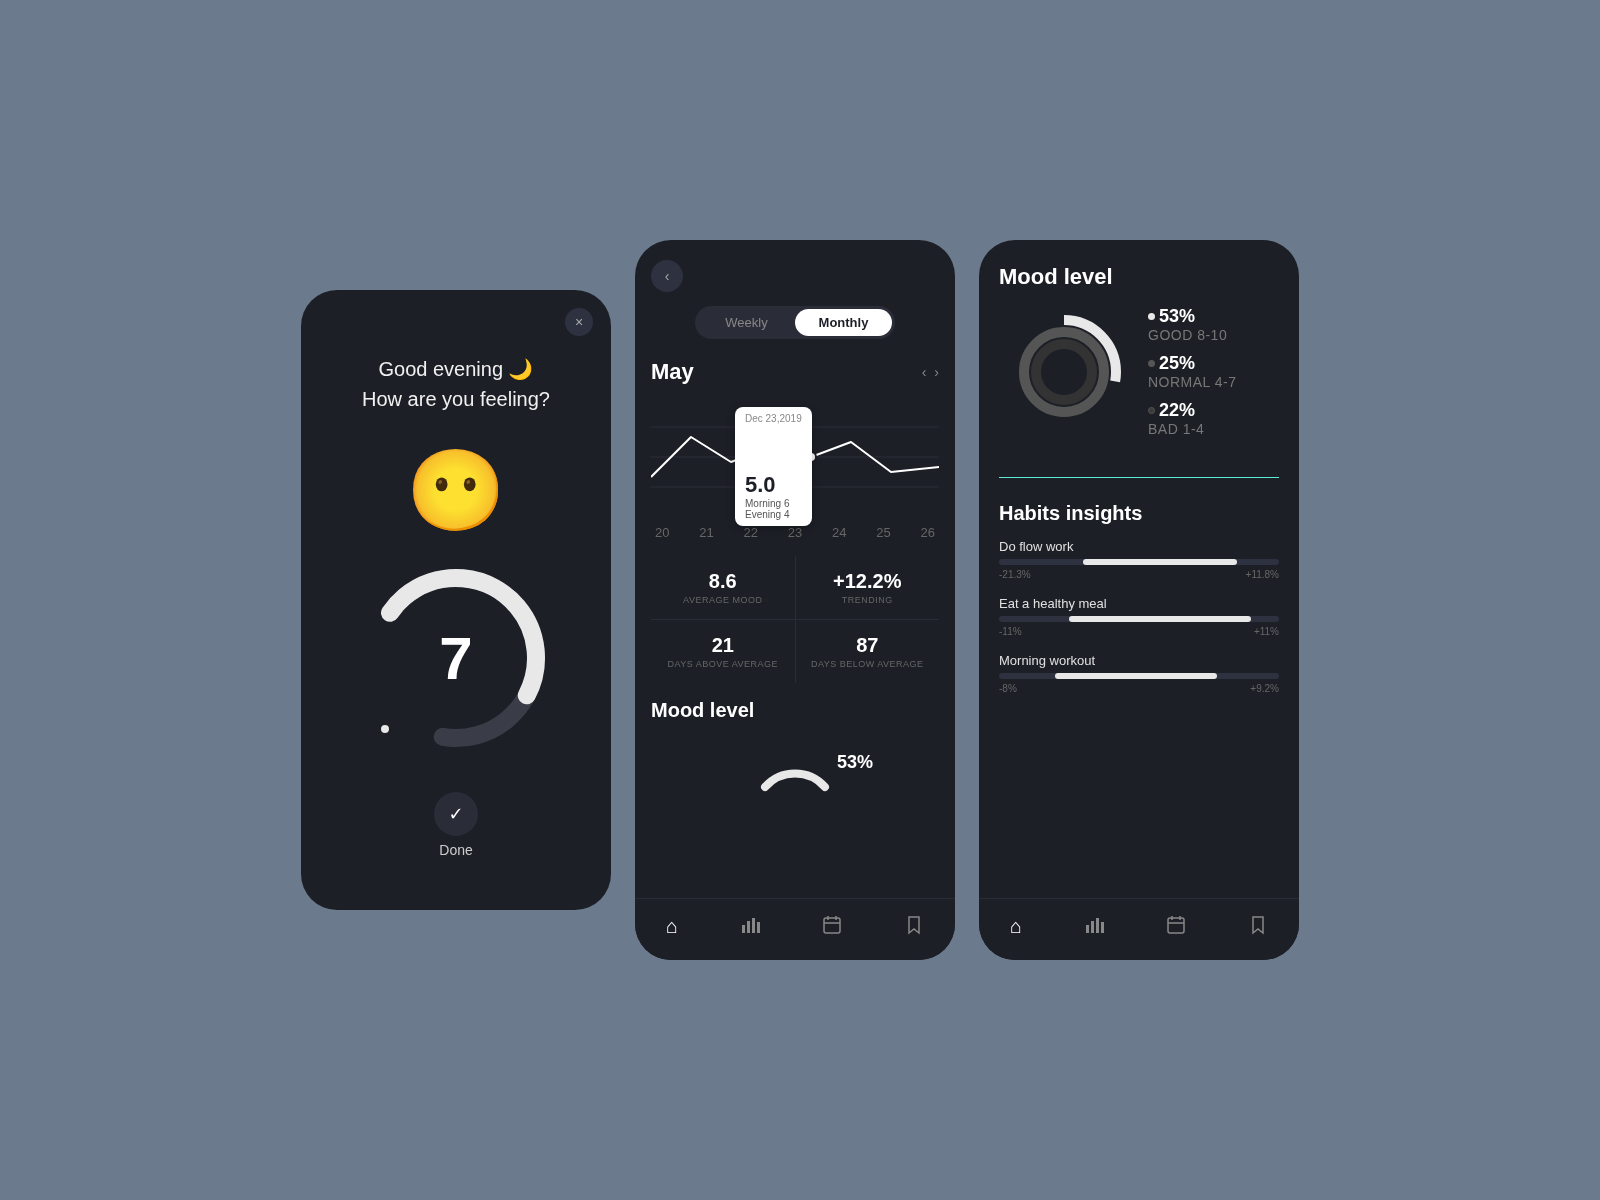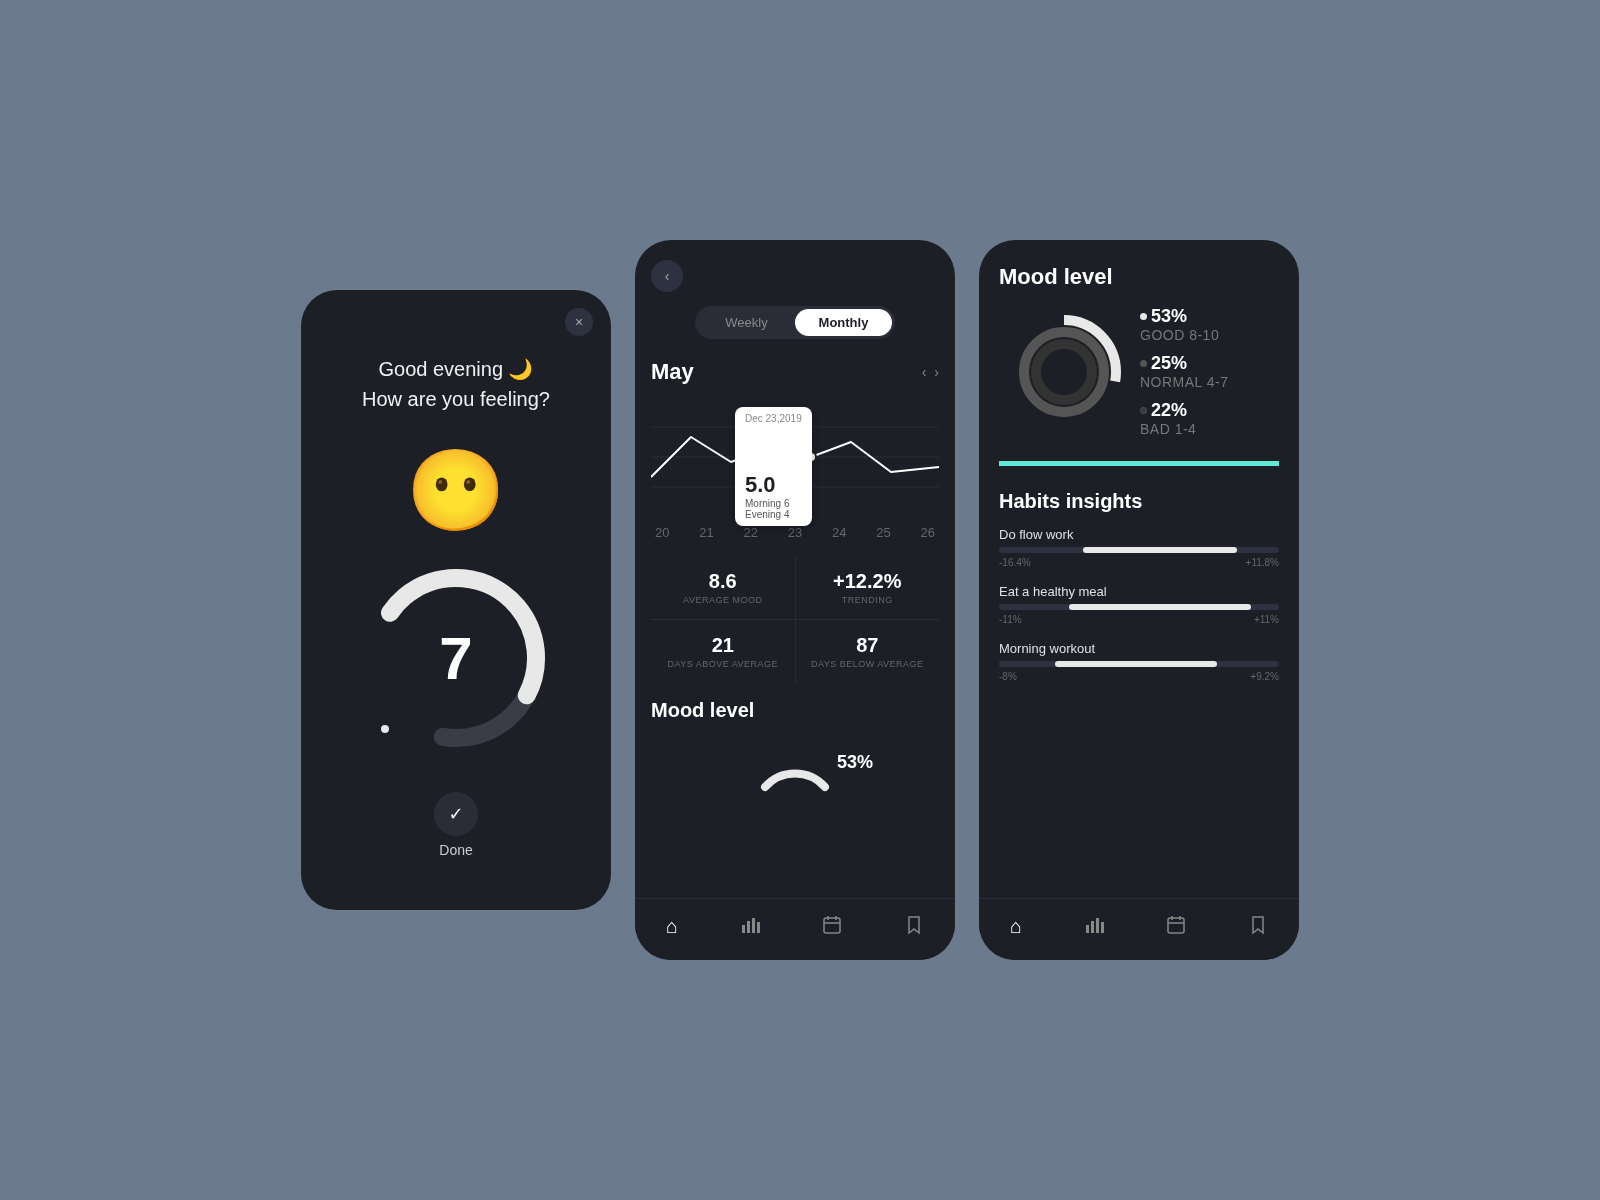--- a/index.html
+++ b/index.html
@@ -285,24 +285,24 @@
       padding: 24px 20px 0;
     }
     .section-title {
       font-size: 22px;
       font-weight: 700;
       margin-bottom: 16px;
     }
     .donut-section {
       display: flex;
       align-items: center;
-      gap: 11px;
+      gap: 19px;
       margin-bottom: 24px;
-      padding-bottom: 24px;
-      border-bottom: 5px solid #5eead4;
+      padding-bottom: 40px;
+      border-bottom: 1px solid #5eead4;
     }
     .donut-wrapper {
       position: relative;
       width: 130px;
       height: 130px;
       flex-shrink: 0;
     }
     .donut-svg {
       width: 130px;
       height: 130px;
@@ -552,21 +552,21 @@
       </div>
     </div>
     <div class="habits-section">
       <div class="habits-title">Habits insights</div>
       <div class="habit-item">
         <div class="habit-name">Do flow work</div>
         <div class="habit-bar-track">
           <div class="habit-bar-fill" style="left:30%;width:55%;"></div>
         </div>
         <div class="habit-range">
-          <span>-16.4%</span>
+          <span>-21.3%</span>
           <span>+11.8%</span>
         </div>
       </div>
       <div class="habit-item">
         <div class="habit-name">Eat a healthy meal</div>
         <div class="habit-bar-track">
           <div class="habit-bar-fill" style="left:25%;width:65%;"></div>
         </div>
         <div class="habit-range">
           <span>-11%</span>

